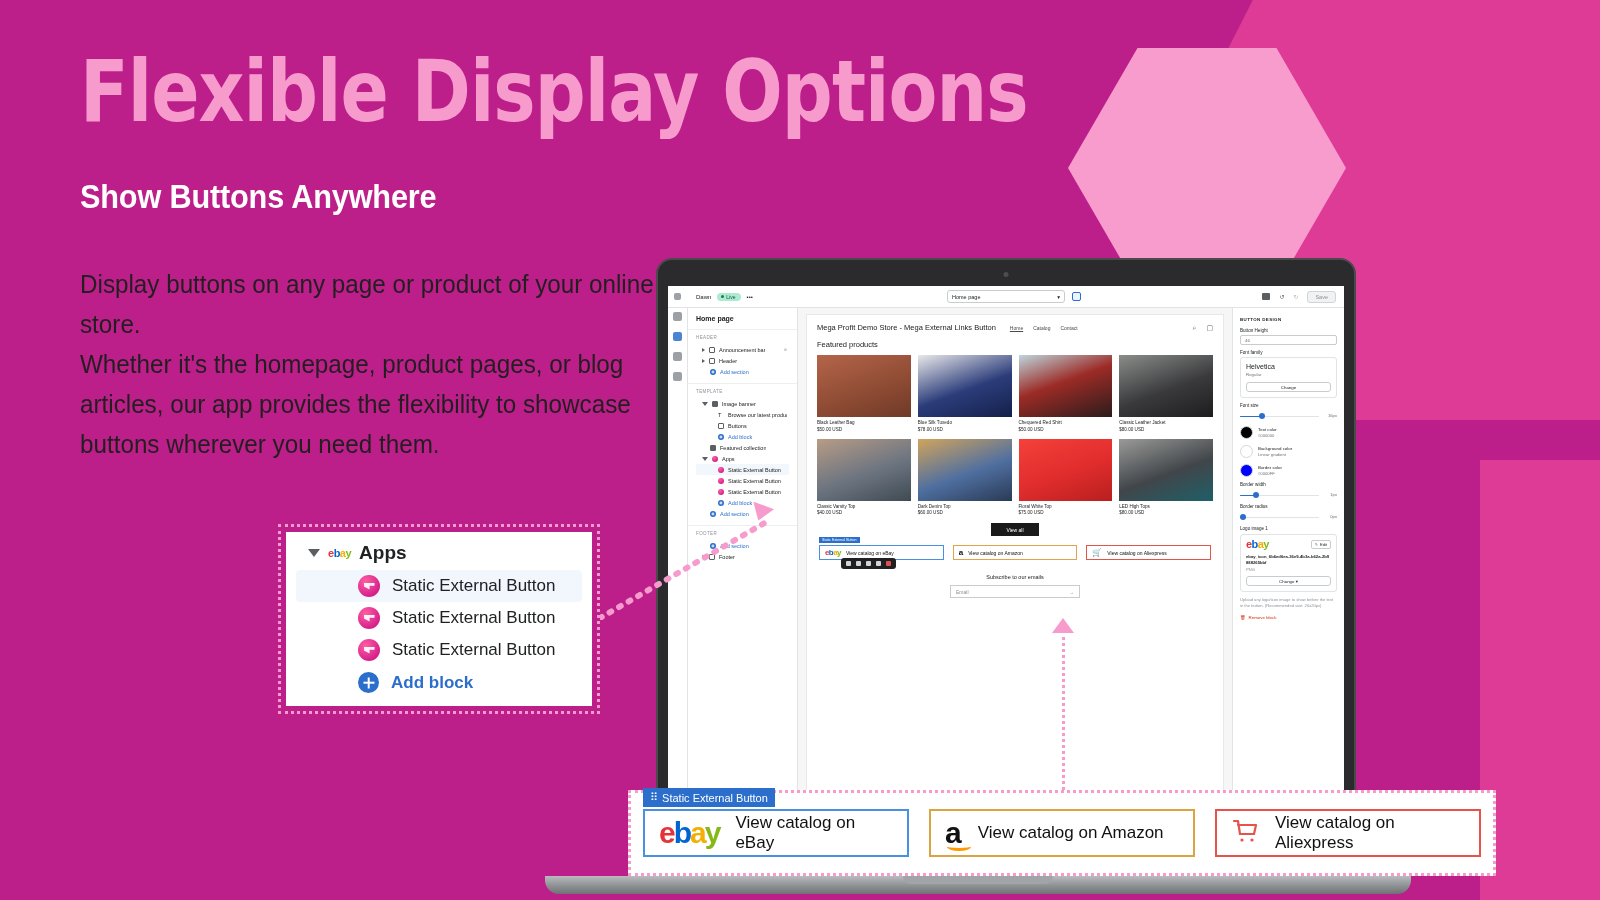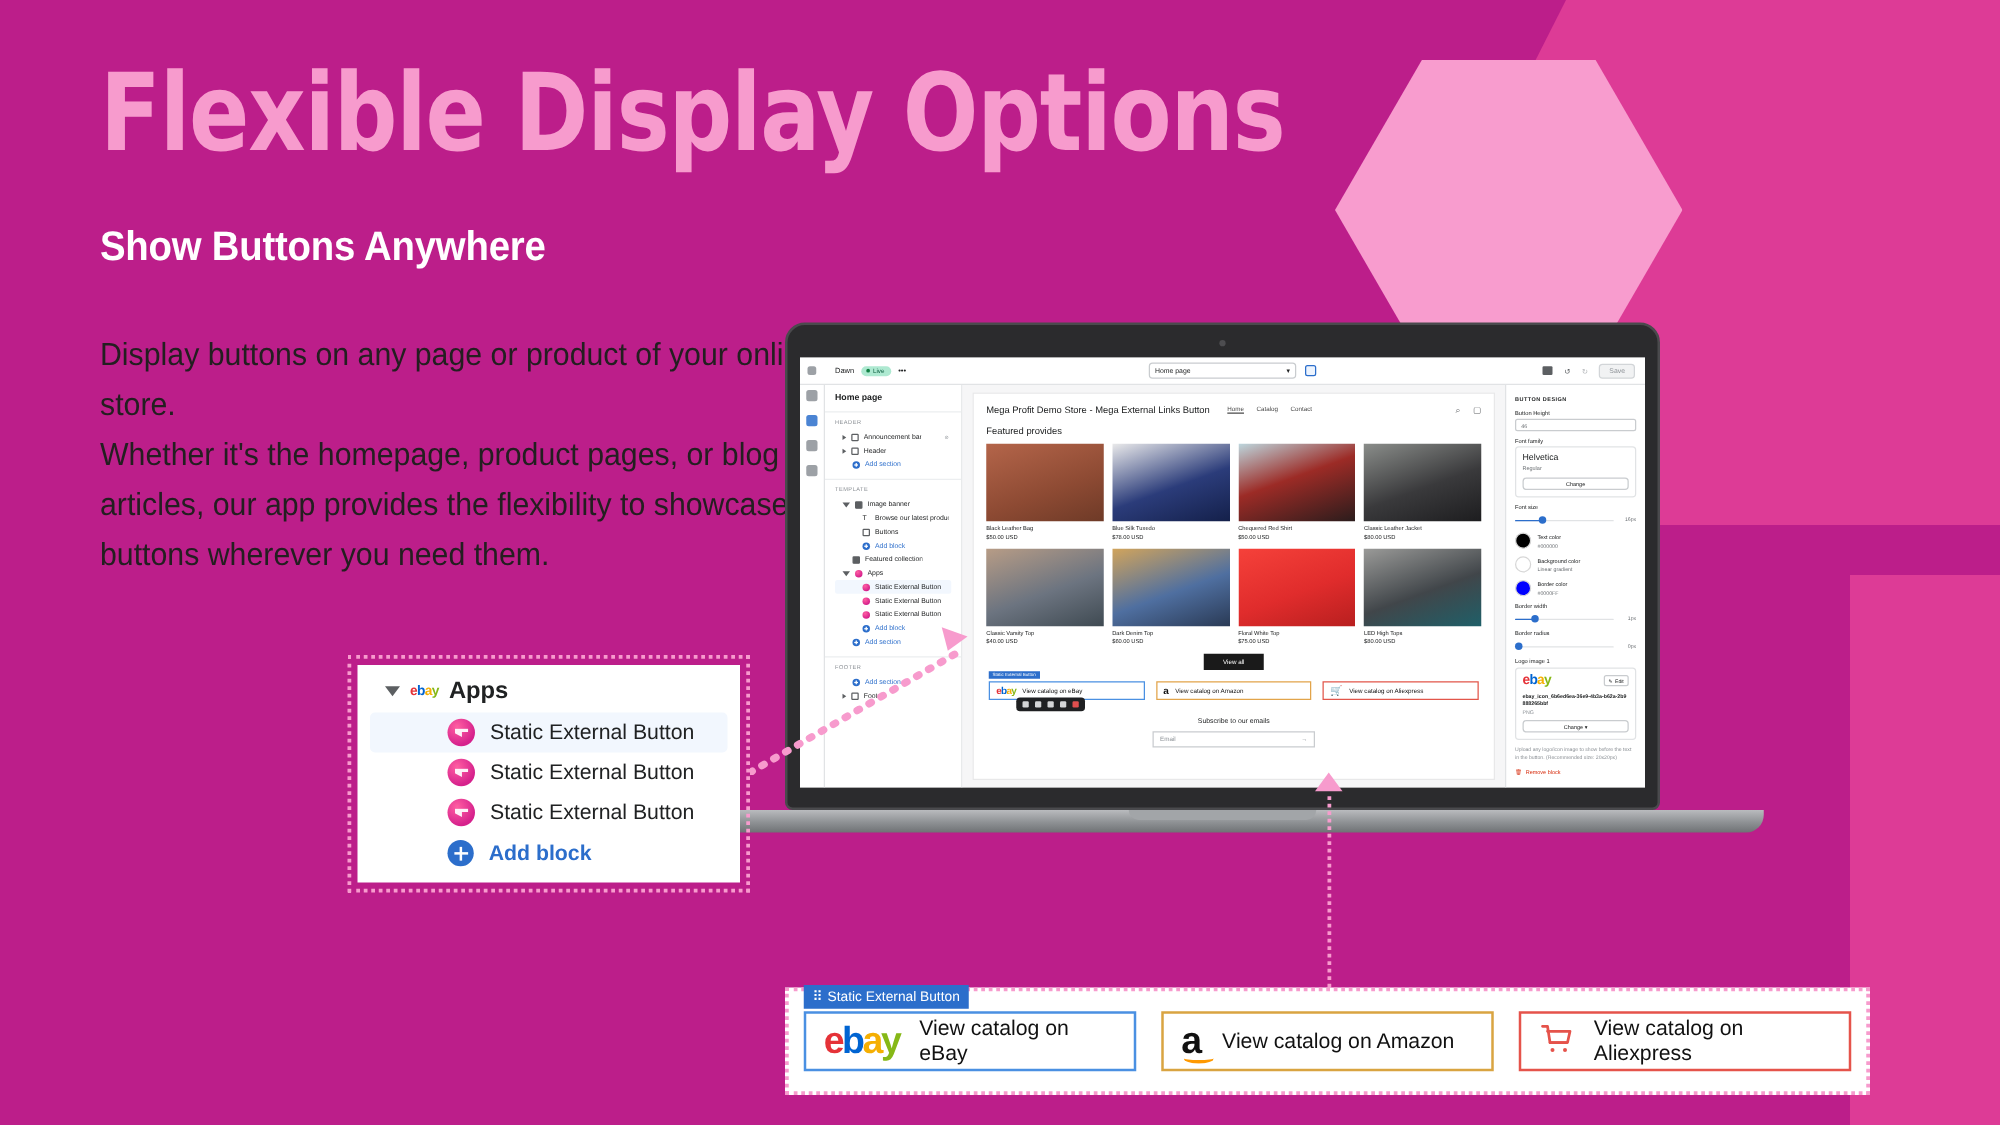--- a/index.html
+++ b/index.html
@@ -126,26 +126,27 @@
   }
   .plus-circle::before, .plus-circle::after {
     content:""; position:absolute; background:#fff; left:50%; top:50%;
   }
   .plus-circle::before { width: 11px; height: 2.6px; transform: translate(-50%,-50%); }
   .plus-circle::after  { width: 2.6px; height: 11px; transform: translate(-50%,-50%); }
 
   
   .laptop { position: absolute; left: 628px; top: 258px; z-index: 4; }
   .laptop-lid {
-    width: 700px; height: 390px;
+    width: 700px; height: 618px;
     background: #2b2b2d;
     border-radius: 16px 16px 6px 6px;
     padding: 26px 10px 16px 10px;
     border: 2px solid #4a4a4d;
     position: relative;
+    margin-left: 28px;
   }
   .cam { position: absolute; top: 12px; left: 50%; transform: translateX(-50%);
          width: 5px; height: 5px; border-radius: 50%; background: #4d4d50; }
   .screen { width: 100%; height: 100%; background: #fff; overflow: hidden; position: relative; }
   .laptop-base {
     width: 866px; height: 18px; margin-left: -83px;
     background: linear-gradient(#b9bbbe, #8e9194 55%, #6f7275);
     border-radius: 0 0 14px 14px;
     position: relative;
   }
@@ -512,21 +513,21 @@
               <span class="prev-nav">
                 <span class="cur">Home</span>
                 <span>Catalog</span>
                 <span>Contact</span>
               </span>
               <span class="prev-icons">
                 <span>⌕</span>
                 <span>▢</span>
               </span>
             </div>
-            <div class="prev-sect">Featured provides</div>
+            <div class="prev-sect">Featured products</div>
 
             <div class="prod-grid">
               <div>
                 <div class="prod-img" style="background:linear-gradient(160deg,#b4654a,#8d4a33 60%,#6e3a27)"></div>
                 <div class="prod-name">Black Leather Bag</div>
                 <div class="prod-price">$50.00 USD</div>
               </div>
               <div>
                 <div class="prod-img" style="background:linear-gradient(160deg,#e9e9ea,#2b3c7a 55%,#14204a)"></div>
                 <div class="prod-name">Blue Silk Tuxedo</div>

